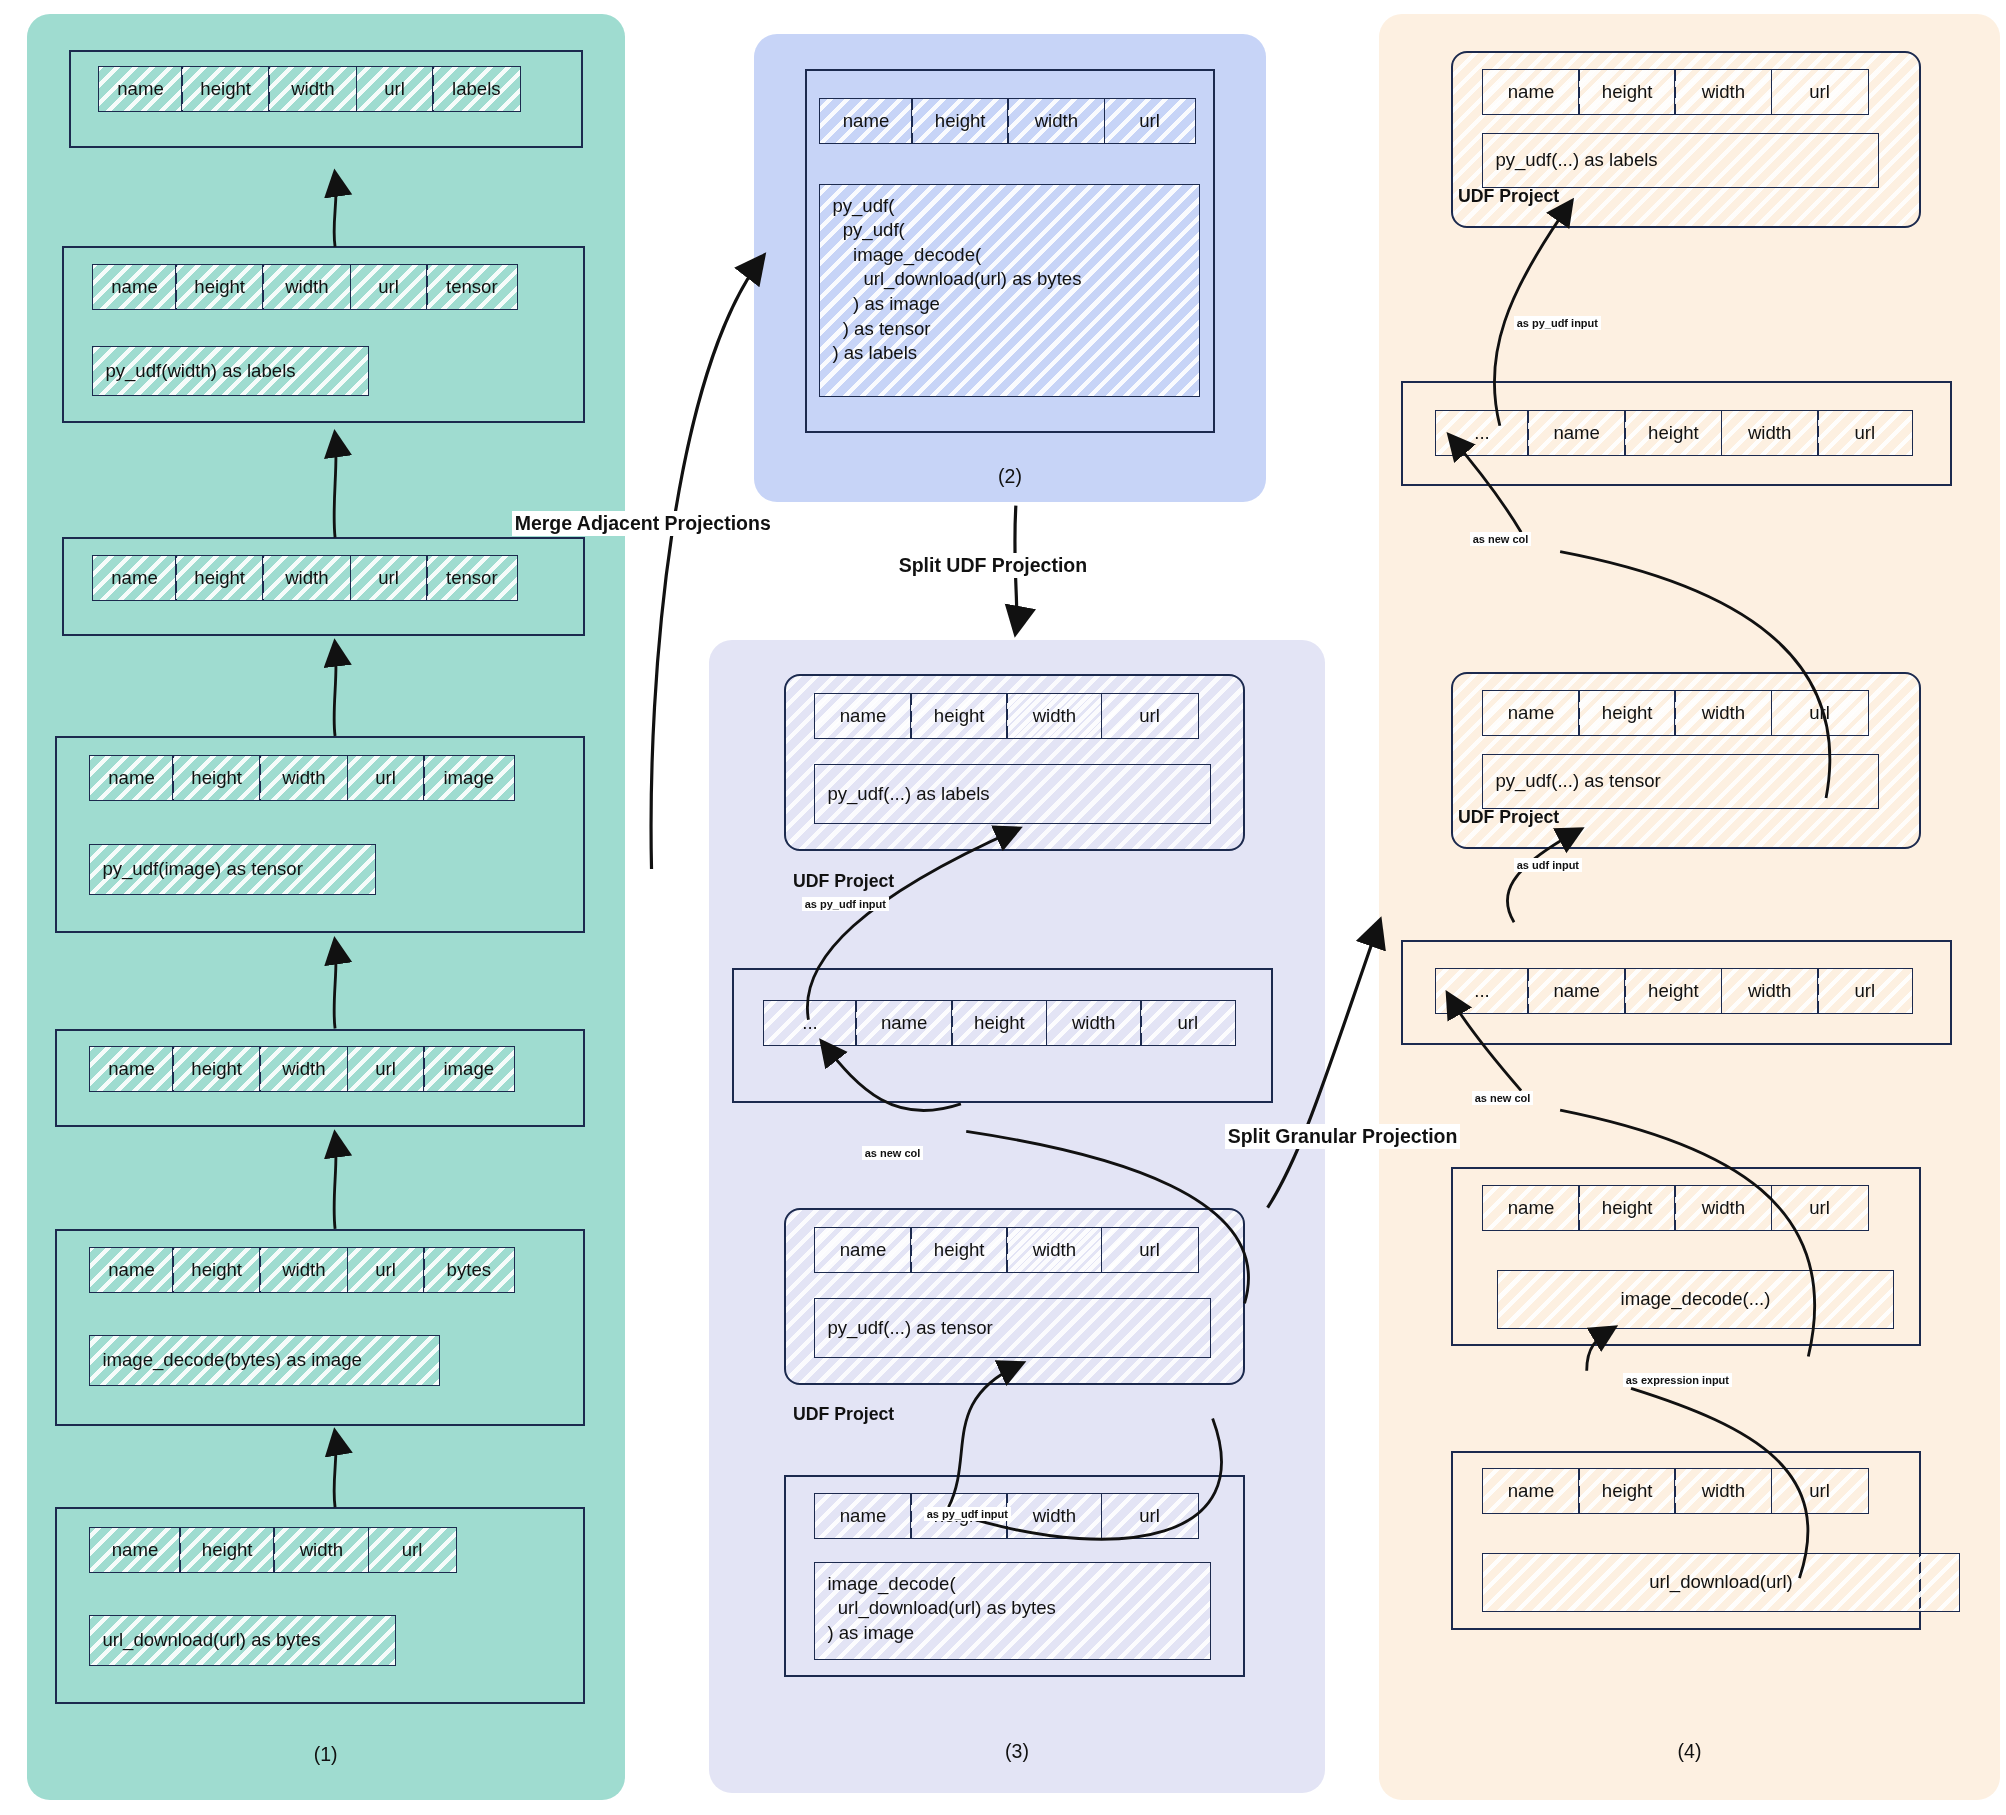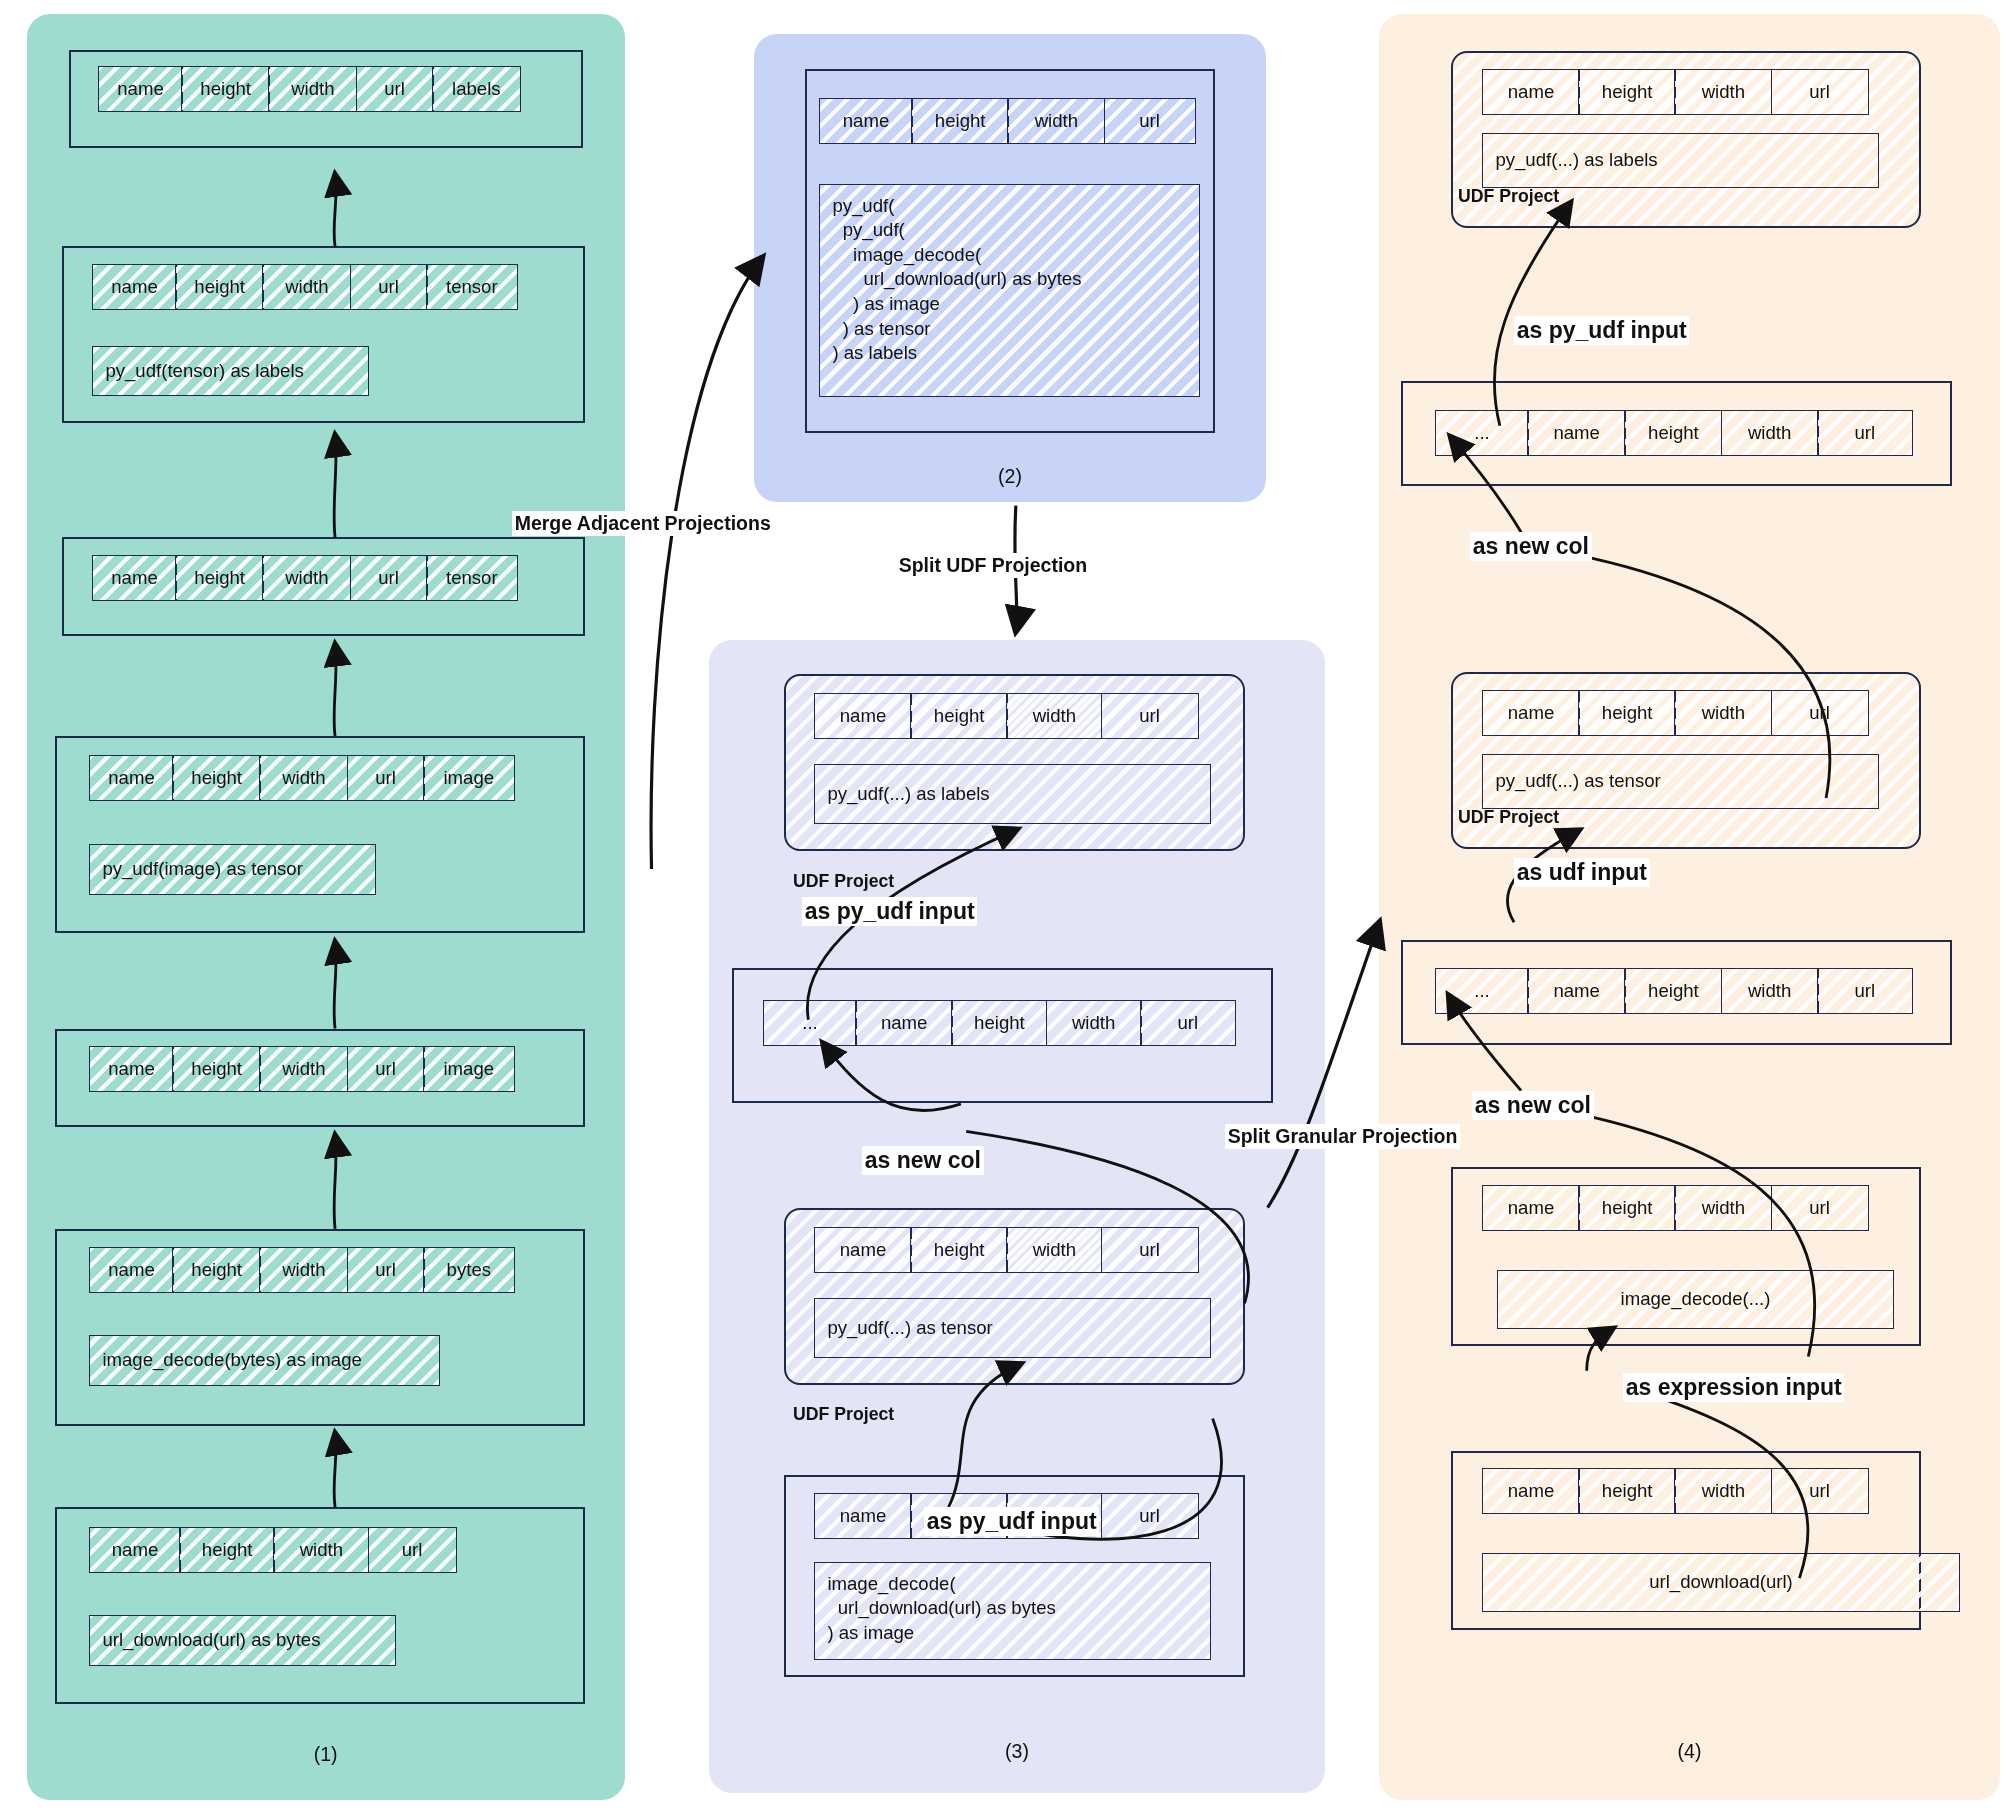--- a/index.html
+++ b/index.html
@@ -72,21 +72,21 @@
   .expr.ctr { justify-content:center; }
 
   .node-tag {
     position:absolute;
     font-size:17.7px; color:#111; font-weight:700;
   }
 
   
   .edge-label {
     position:absolute;
-    font-size:23px; color:#111; font-weight:700;
+    font-size:11px; color:#111; font-weight:700;
     background:#ffffff;
     padding:0.9px 2.7px;
     white-space:nowrap;
   }
   .edge-label.big { font-size:19.5px; }
 
   svg.arrows { position:absolute; inset:0; width:2006px; height:1816px; pointer-events:none; }
 </style>
 </head>
 <body>
@@ -105,21 +105,21 @@
   </div>
 
   <div class="node" style="left:62px; top:246px; width:523px; height:177px;"></div>
   <div class="schema" style="left:92px; top:264px;">
     <div class="chip" style="width:85px">name</div>
     <div class="chip" style="width:89px">height</div>
     <div class="chip" style="width:89px">width</div>
     <div class="chip" style="width:78px">url</div>
     <div class="chip" style="width:92px">tensor</div>
   </div>
-  <div class="expr" style="left:92px; top:346px; width:277px; height:50px;">py_udf(tensor) as labels</div>
+  <div class="expr" style="left:92px; top:346px; width:277px; height:50px;">py_udf(width) as labels</div>
 
   <div class="node" style="left:62px; top:537px; width:523px; height:99px;"></div>
   <div class="schema" style="left:92px; top:555px;">
     <div class="chip" style="width:85px">name</div>
     <div class="chip" style="width:89px">height</div>
     <div class="chip" style="width:89px">width</div>
     <div class="chip" style="width:78px">url</div>
     <div class="chip" style="width:92px">tensor</div>
   </div>
 

